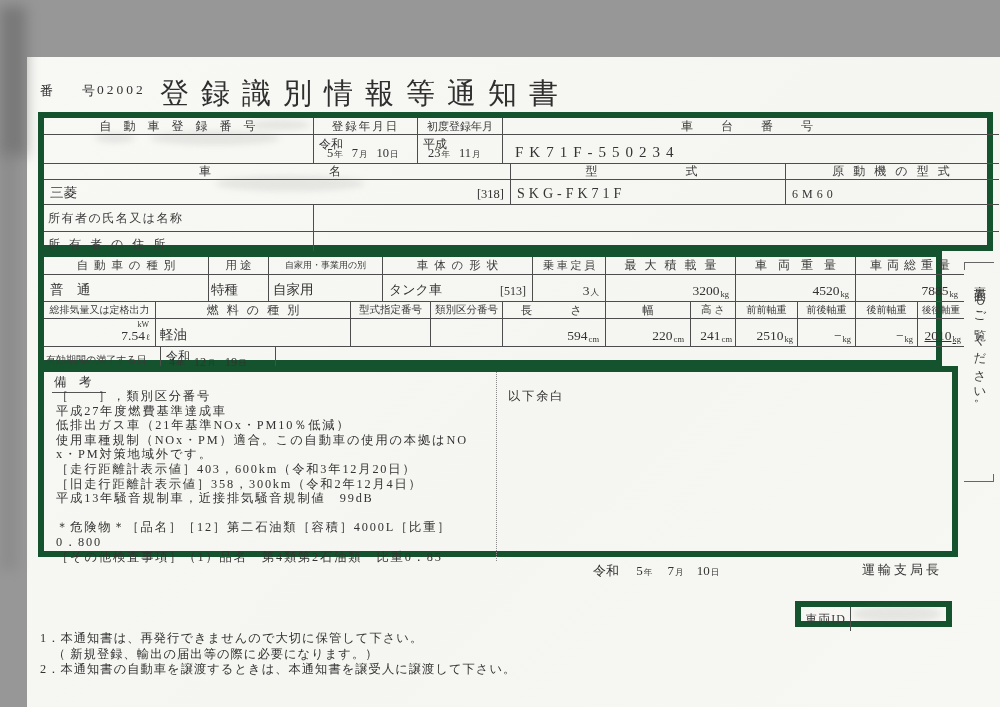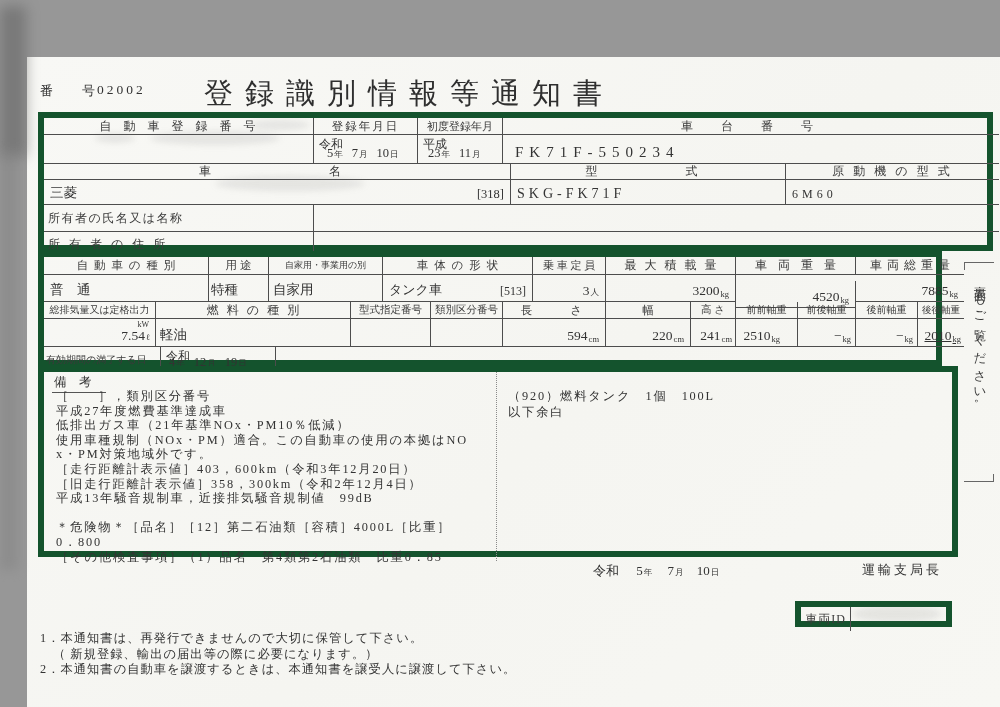--- a/index.html
+++ b/index.html
@@ -36,21 +36,21 @@
 </head>
 <body>
 
 <div class="scan">
   <div class="paper"></div>
   <div class="edge-blotch"></div>
   <div class="edge-blotch2"></div>
 
   <div class="abs" style="left:40px;top:82px;font-size:13px;letter-spacing:8px;">番　号</div>
   <div class="abs" style="left:97px;top:82px;font-size:13.5px;letter-spacing:3px;">02002</div>
-  <div class="abs" style="left:160px;top:74px;font-size:29px;letter-spacing:12px;color:#2f2f2f;margin-left:44px;">登録識別情報等通知書</div>
+  <div class="abs" style="left:160px;top:74px;font-size:29px;letter-spacing:12px;color:#2f2f2f;">登録識別情報等通知書</div>
 
   <div class="tbl" style="left:38px;top:112px;width:955px;height:139px;">
 
     <div class="cell h br bb" style="left:0;top:0;width:270px;height:17px;letter-spacing:2px;word-spacing:5px;">自 動 車 登 録 番 号</div>
     <div class="cell h br bb" style="left:270px;top:0;width:104px;height:17px;font-size:11.5px;letter-spacing:2px;">登録年月日</div>
     <div class="cell h br bb" style="left:374px;top:0;width:85px;height:17px;font-size:11px;">初度登録年月</div>
     <div class="cell h bb" style="left:459px;top:0;width:496px;height:17px;letter-spacing:8px;">車　台　番　号</div>
 
     <div class="cell br bb" style="left:0;top:17px;width:270px;height:29px;"></div>
     <div class="cell br bb" style="left:270px;top:17px;width:104px;height:29px;">
@@ -99,21 +99,21 @@
       <span style="font-size:12px;">[513]</span>
     </div>
     <div class="cell v vr br bb" style="left:489px;top:18px;width:73px;height:27px;">
         <span>3</span>
         <span class="u">人</span>
       </div>
     <div class="cell v vr br bb" style="left:562px;top:18px;width:130px;height:27px;">
         <span>3200</span>
         <span class="u">kg</span>
       </div>
-    <div class="cell v vr br bb" style="left:692px;top:24px;width:120px;height:27px;text-align:center;">
+    <div class="cell v vr br bb" style="left:692px;top:18px;width:120px;height:27px;text-align:center;">
         <span>4520</span>
         <span class="u">kg</span>
       </div>
     <div class="cell v vr bb" style="left:812px;top:18px;width:108px;height:27px;">
         <span>7885</span>
         <span class="u">kg</span>
       </div>
 
     <div class="cell h br bb" style="left:0;top:45px;width:112px;height:17px;font-size:10px;">総排気量又は定格出力</div>
     <div class="cell h br bb" style="left:112px;top:45px;width:195px;height:17px;word-spacing:5px;">燃 料 の 種 別</div>
@@ -139,21 +139,21 @@
         <span class="u">cm</span>
       </div>
     <div class="cell v vr br bb" style="left:562px;top:62px;width:85px;height:28px;">
         <span>220</span>
         <span class="u">cm</span>
       </div>
     <div class="cell v vr br bb" style="left:647px;top:62px;width:45px;height:28px;padding-right:3px;">
         <span>241</span>
         <span class="u">cm</span>
       </div>
-    <div class="cell v vr br bb" style="left:692px;top:62px;width:62px;height:28px;padding-right:17px;">
+    <div class="cell v vr br bb" style="left:692px;top:62px;width:62px;height:28px;padding-right:4px;">
         <span>2510</span>
         <span class="u">kg</span>
       </div>
     <div class="cell v vr br bb" style="left:754px;top:62px;width:58px;height:28px;padding-right:4px;">
         <span>−</span>
         <span class="u">kg</span>
       </div>
     <div class="cell v vr br bb" style="left:812px;top:62px;width:62px;height:28px;padding-right:4px;">
         <span>−</span>
         <span class="u">kg</span>
@@ -182,21 +182,20 @@
       <div class="rl">x・PM対策地域外です。</div>
       <div class="rl">［走行距離計表示値］403，600km（令和3年12月20日）</div>
       <div class="rl">［旧走行距離計表示値］358，300km（令和2年12月4日）</div>
       <div class="rl">平成13年騒音規制車，近接排気騒音規制値　99dB</div>
       <div class="rl"></div>
       <div class="rl">＊危険物＊［品名］［12］第二石油類［容積］4000L［比重］</div>
       <div class="rl">0．800</div>
       <div class="rl">［その他検査事項］（1）品名　第4類第2石油類　比重0．85</div>
     </div>
     <div style="position:absolute;left:464px;top:17px;width:450px;">
-      <div class="rl" style="height:15.5px;line-height:15.5px;">（920）燃料タンク　1個　100L</div>
       <div class="rl" style="height:15.5px;line-height:15.5px;">以下余白</div>
     </div>
   </div>
 
   <div class="abs" style="left:593px;top:562px;font-size:13px;">
     <span>令和</span>
     <span style="margin-left:14px;">5</span><span class="u">年</span>
     <span style="margin-left:12px;">7</span><span class="u">月</span>
     <span style="margin-left:10px;">10</span><span class="u">日</span>
   </div>

